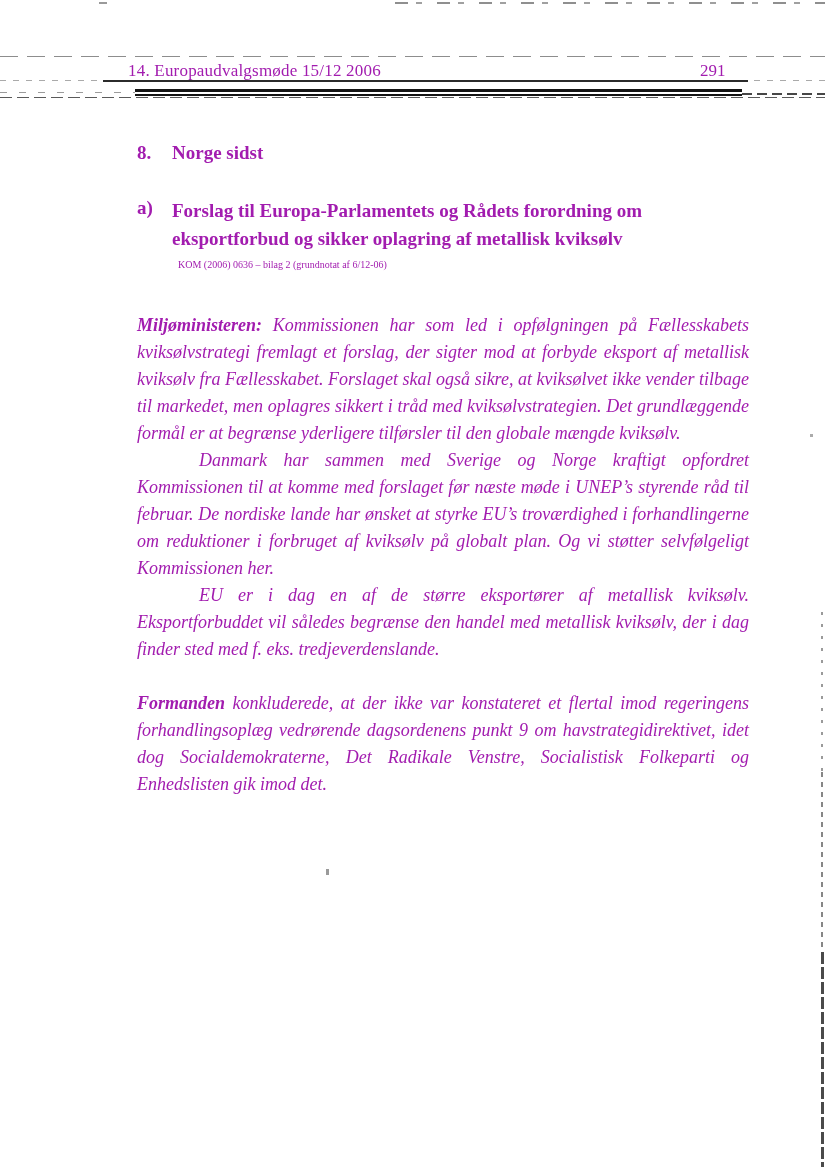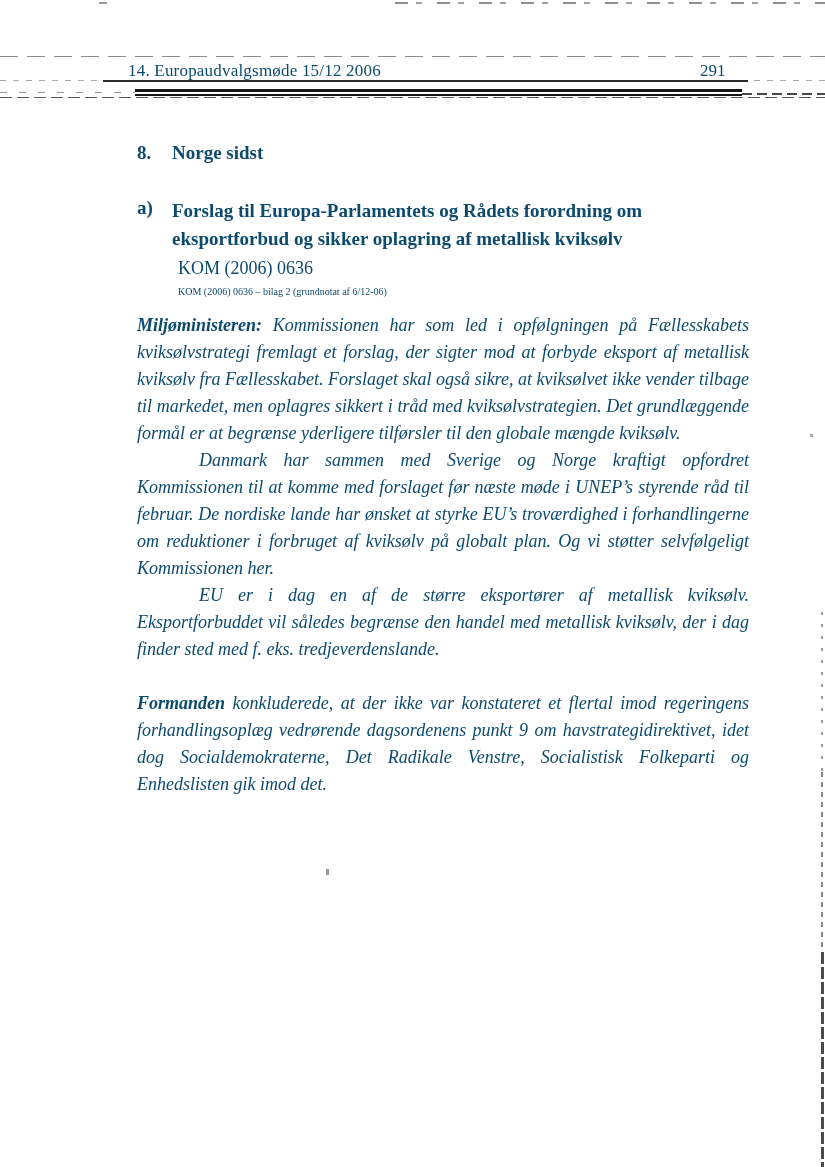--- a/index.html
+++ b/index.html
@@ -2,21 +2,21 @@
 <html><head>
 <meta charset="utf-8">
 <style>
   html,body { margin:0; padding:0; background:#e8e8e8; }
   .page {
     position:relative;
     width:825px; height:1167px;
     margin:0 auto;
     background:#ffffff;
     font-family:"Liberation Serif", serif;
-    color:#0c4a6e;
+    color:#a21caf;
     overflow:hidden;
   }
 
   
   .artifact { position:absolute; pointer-events:none; }
   .top-dashes {
     top:2px; left:395px; width:430px; height:2px;
     background:repeating-linear-gradient(90deg,#8f8f8f 0 13px, transparent 13px 21px, #a0a0a0 21px 27px, transparent 27px 42px);
   }
   .speck-a { top:2px; left:99px;  width:8px; height:2px; background:#9a9a9a; }
@@ -117,21 +117,20 @@
 
   <div class="section-heading">
     <span class="marker">8.</span>
     <span>Norge sidst</span>
   </div>
 
   <div class="item">
     <span class="marker">a)</span>
     <div class="item-body">
       <div class="item-title">Forslag til Europa-Parlamentets og Rådets forordning om eksportforbud og sikker oplagring af metallisk kviksølv</div>
-      <div class="item-ref">KOM (2006) 0636</div>
       <div class="item-ref-note">KOM (2006) 0636 – bilag 2 (grundnotat af 6/12-06)</div>
     </div>
   </div>
 
   <div class="body-text">
     <p>
       <span class="speaker">Miljøministeren:</span>
       <span>Kommissionen har som led i opfølgningen på Fællesskabets kviksølvstrategi fremlagt et forslag, der sigter mod at forbyde eksport af metallisk kviksølv fra Fællesskabet. Forslaget skal også sikre, at kviksølvet ikke vender tilbage til markedet, men oplagres sikkert i tråd med kviksølvstrategien. Det grundlæggende formål er at begrænse yderligere tilførsler til den globale mængde kviksølv.</span>
     </p>
     <p class="indent">Danmark har sammen med Sverige og Norge kraftigt opfordret Kommissionen til at komme med forslaget før næste møde i UNEP’s styrende råd til februar. De nordiske lande har ønsket at styrke EU’s troværdighed i forhandlingerne om reduktioner i forbruget af kviksølv på globalt plan. Og vi støtter selvfølgeligt Kommissionen her.</p>

